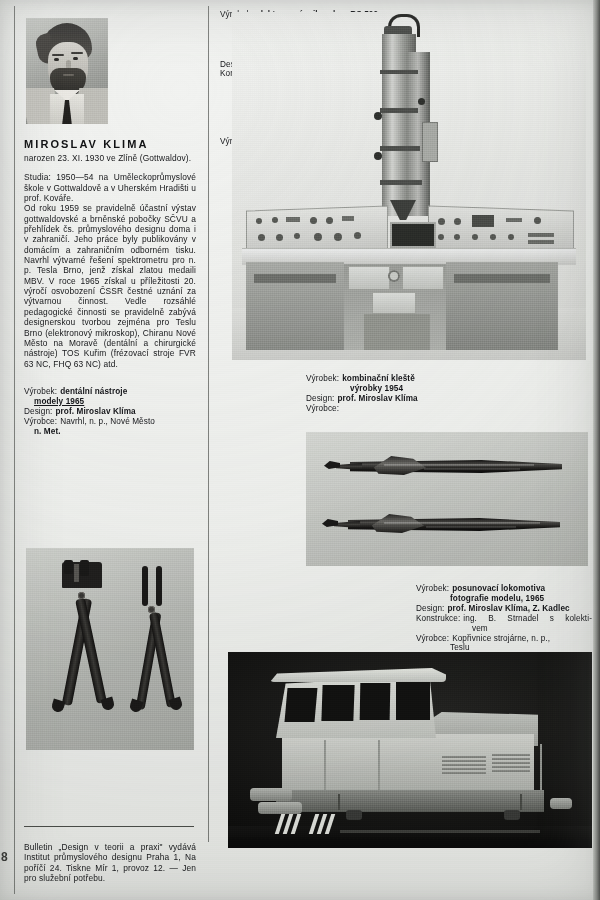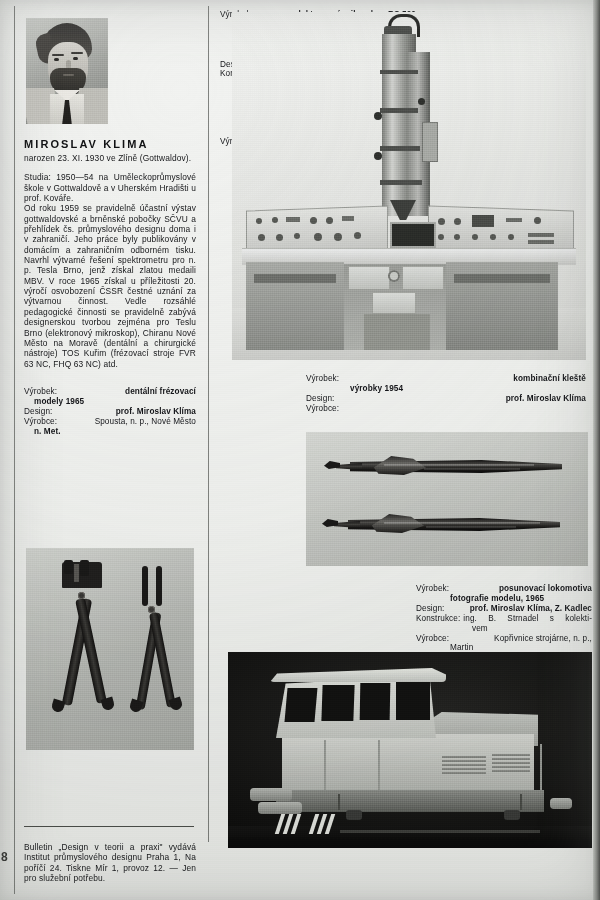--- a/index.html
+++ b/index.html
@@ -31,21 +31,21 @@
             letter-spacing:.12px;}
   .name{font-size:11px;font-weight:bold;letter-spacing:2.1px;color:#101113;
         margin:8px 0 3px 0;}
   .para{margin:0 0 0 0;}
   .gap{height:9px;}
 
   
   .cap{font-size:8.2px;line-height:9.9px;color:#15161a;letter-spacing:.1px;}
   .cap .row{display:flex;}
   .cap .lbl{white-space:nowrap;padding-right:3px;}
-  .cap .val{flex:1;text-align:right;}
+  .cap .val{flex:1;}
   .cap .val.b{font-weight:bold;}
   .cap .ind{display:block;}
   .b{font-weight:bold;}
   .just{text-align:justify;text-align-last:justify;}
 
   
   .ph{position:absolute;overflow:hidden;}
   .noise{position:absolute;inset:0;pointer-events:none;
      background-image:repeating-linear-gradient(0deg,rgba(0,0,0,.05) 0 1px,rgba(255,255,255,.05) 1px 2px),
                       repeating-linear-gradient(90deg,rgba(0,0,0,.035) 0 1px,rgba(255,255,255,.035) 1px 2px);
@@ -191,31 +191,31 @@
     <div class="body-txt para">Studia: 1950—54 na Uměleckoprůmyslové škole v Gottwaldově a v Uherském Hradišti u prof. Kováře.</div>
     <div class="body-txt para">Od roku 1959 se pravidelně účastní výstav gottwaldovské a brněnské pobočky SČVU a přehlídek čs. průmyslového designu doma i v zahraničí. Jeho práce byly publikovány v domácím a zahraničním odborném tisku. Navrhl výtvarné řešení spektrometru pro n. p. Tesla Brno, jenž získal zlatou medaili MBV. V roce 1965 získal u příležitosti 20. výročí osvobození ČSSR čestné uznání za výtvarnou činnost. Vedle rozsáhlé pedagogické činnosti se pravidelně zabývá designerskou tvorbou zejména pro Teslu Brno (elektronový mikroskop), Chiranu Nové Město na Moravě (dentální a chirurgické nástroje) TOS Kuřim (frézovací stroje FVR 63 NC, FHQ 63 NC) atd.</div>
 
     <div class="gap"></div>
     <div class="gap"></div>
 
     <div class="cap">
       <div class="row">
         <span class="lbl">Výrobek:</span>
         <span class="val b">
-          <span class="ind">dentální frézovací</span>
+          <span class="ind">dentální nástroje</span>
         </span>
       </div>
-      <div class="b" style="padding-left:10px;">modely 1965</div>
+      <div class="b" style="padding-left:10px;text-decoration:underline;">modely 1965</div>
       <div class="row">
         <span class="lbl">Design:</span>
         <span class="val b">prof. Miroslav Klíma</span>
       </div>
       <div class="row">
         <span class="lbl">Výrobce:</span>
-        <span class="val">Spousta, n. p., Nové Město</span>
+        <span class="val">Navrhl, n. p., Nové Město</span>
       </div>
       <div style="padding-left:10px;font-weight:bold;">n. Met.</div>
     </div>
   </div>
 
   <div class="ph" id="dental">
     <div class="d-bg"></div>
 
     <div class="plier" style="left:24px;top:14px;width:66px;height:170px;">
       <div class="pl-head" style="left:12px;top:0;width:40px;height:26px;"></div>
@@ -381,21 +381,21 @@
     </div>
     <div class="row">
       <span class="lbl">Konstrukce:</span>
       <span class="val just">ing. B. Strnadel s kolekti-</span>
     </div>
     <div style="padding-left:56px;">vem</div>
     <div class="row">
       <span class="lbl">Výrobce:</span>
       <span class="val">Kopřivnice strojárne, n. p.,</span>
     </div>
-    <div style="padding-left:34px;">Martin</div>
+    <div style="padding-left:34px;">Teslu</div>
   </div>
 
   <div class="ph" id="loco">
     <div class="l-bg"></div>
     <div class="l-ground"></div>
     <div class="l-hood"></div>
     <div class="l-body"></div>
     <div class="l-cab"></div>
     <div class="l-roof"></div>
 

